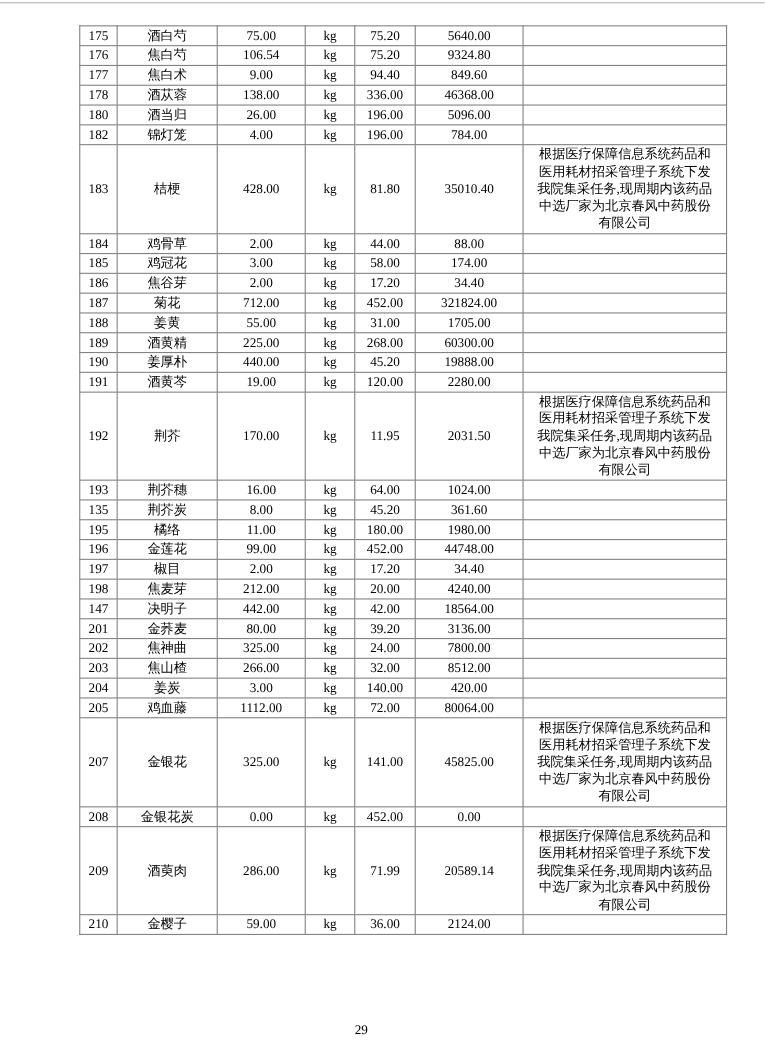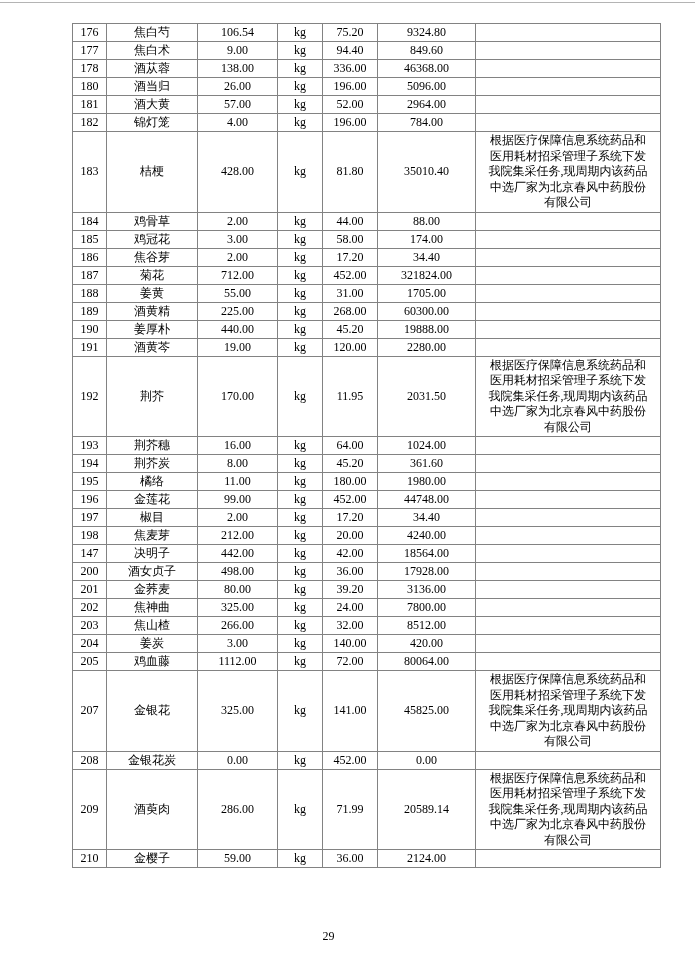--- a/index.html
+++ b/index.html
@@ -72,20 +72,29 @@
     <col style="width:34px">
     <col style="width:91px">
     <col style="width:80px">
     <col style="width:45px">
     <col style="width:55px">
     <col style="width:98px">
     <col style="width:185px">
   </colgroup>
   <tbody id="table-body">
       <tr class="data-row">
+    <td>175</td>
+    <td>酒白芍</td>
+    <td>75.00</td>
+    <td>kg</td>
+    <td>75.20</td>
+    <td>5640.00</td>
+    <td class="remark"></td>
+  </tr>
+      <tr class="data-row">
     <td>176</td>
     <td>焦白芍</td>
     <td>106.54</td>
     <td>kg</td>
     <td>75.20</td>
     <td>9324.80</td>
     <td class="remark"></td>
   </tr>
       <tr class="data-row">
     <td>177</td>
@@ -105,29 +114,20 @@
     <td>46368.00</td>
     <td class="remark"></td>
   </tr>
       <tr class="data-row">
     <td>180</td>
     <td>酒当归</td>
     <td>26.00</td>
     <td>kg</td>
     <td>196.00</td>
     <td>5096.00</td>
-    <td class="remark"></td>
-  </tr>
-      <tr class="data-row">
-    <td>181</td>
-    <td>酒大黄</td>
-    <td>57.00</td>
-    <td>kg</td>
-    <td>52.00</td>
-    <td>2964.00</td>
     <td class="remark"></td>
   </tr>
       <tr class="data-row">
     <td>182</td>
     <td>锦灯笼</td>
     <td>4.00</td>
     <td>kg</td>
     <td>196.00</td>
     <td>784.00</td>
     <td class="remark"></td>
@@ -225,21 +225,21 @@
       <tr class="data-row">
     <td>193</td>
     <td>荆芥穗</td>
     <td>16.00</td>
     <td>kg</td>
     <td>64.00</td>
     <td>1024.00</td>
     <td class="remark"></td>
   </tr>
       <tr class="data-row">
-    <td>194</td>
+    <td>135</td>
     <td>荆芥炭</td>
     <td>8.00</td>
     <td>kg</td>
     <td>45.20</td>
     <td>361.60</td>
     <td class="remark"></td>
   </tr>
       <tr class="data-row">
     <td>195</td>
     <td>橘络</td>
@@ -276,29 +276,20 @@
     <td>4240.00</td>
     <td class="remark"></td>
   </tr>
       <tr class="data-row">
     <td>147</td>
     <td>决明子</td>
     <td>442.00</td>
     <td>kg</td>
     <td>42.00</td>
     <td>18564.00</td>
-    <td class="remark"></td>
-  </tr>
-      <tr class="data-row">
-    <td>200</td>
-    <td>酒女贞子</td>
-    <td>498.00</td>
-    <td>kg</td>
-    <td>36.00</td>
-    <td>17928.00</td>
     <td class="remark"></td>
   </tr>
       <tr class="data-row">
     <td>201</td>
     <td>金荞麦</td>
     <td>80.00</td>
     <td>kg</td>
     <td>39.20</td>
     <td>3136.00</td>
     <td class="remark"></td>

